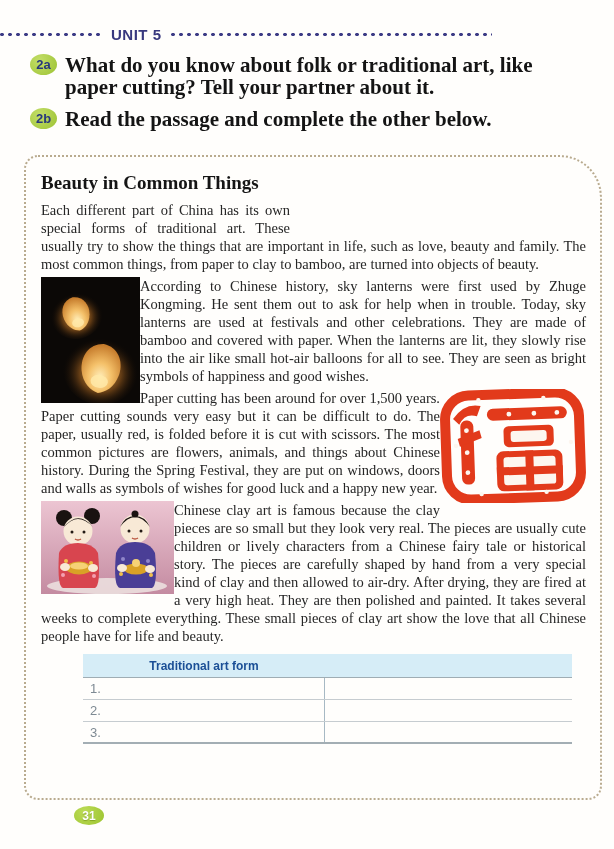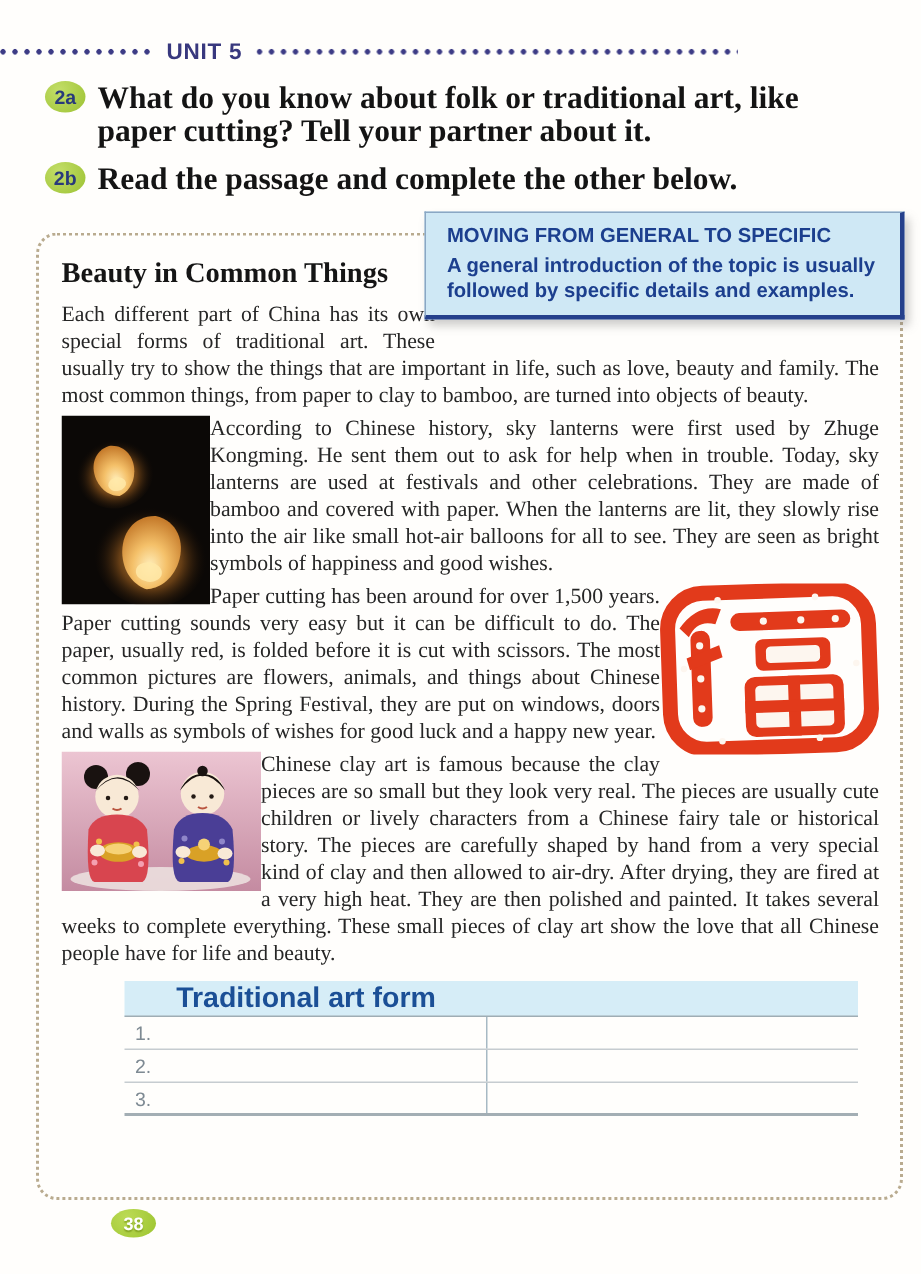--- a/index.html
+++ b/index.html
@@ -54,21 +54,21 @@
   .fig-fu { float:right; width:146px; height:114px; margin:0 0 2px 9px; }
   .fig-clay { float:left; width:133px; height:93px; margin:3px 12px 2px 2px; }
   figure svg { display:block; width:100%; height:100%; }
 
   
   .chart { clear:both; margin:9px 14px 0 42px;
     font-family:"Liberation Sans",sans-serif; }
   .chart-row { display:grid; grid-template-columns:242px 1fr; }
   .chart-head { background:#d6edf7; height:24px; border-bottom:1.5px solid #9fadb4; }
   .chart-head .cell { display:flex; align-items:center; justify-content:center;
-    font-weight:bold; font-size:19px; color:#1b4f96; }
+    font-weight:bold; font-size:12px; color:#1b4f96; }
   .cell { border-right:1px solid #a7b9c4; }
   .cell:last-child { border-right:none; }
   .chart-body { height:22px; border-bottom:1px solid #c6ccd0; }
   .chart-body:last-child { border-bottom:2px solid #a3aeb4; }
   .row-num { display:flex; align-items:center; padding-left:7px;
     font-size:13px; color:#7e8a93; }
 
   
   .page-num { position:absolute; left:74px; top:806px; width:30px; height:19px;
     border-radius:50%; background:radial-gradient(circle at 35% 30%, #bcdb56, #9cc42f);
@@ -90,24 +90,20 @@
   <div class="exercise ex-2a">
     <div class="badge">2a</div>
     <div class="prompt">What do you know about folk or traditional art, like paper cutting? Tell your partner about it.</div>
   </div>
 
   <div class="exercise ex-2b">
     <div class="badge">2b</div>
     <div class="prompt">Read the passage and complete the other below.</div>
   </div>
 
-  <div class="tip-box">
-    <div class="tip-title">MOVING FROM GENERAL TO SPECIFIC</div>
-    <div class="tip-body">A general introduction of the topic is usually followed by specific details and examples.</div>
-  </div>
 
   <div class="passage-box">
     <div class="tip-spacer"></div>
 
     <h2 class="passage-title">Beauty in Common Things</h2>
 
     <p>Each different part of China has its own special forms of traditional art. These usually try to show the things that are important in life, such as love, beauty and family. The most common things, from paper to clay to bamboo, are turned into objects of beauty.</p>
 
     <figure class="photo fig-lanterns">
       <svg viewBox="0 0 99 126" xmlns="http://www.w3.org/2000/svg">
@@ -235,15 +231,15 @@
         <div class="cell row-num">2.</div>
         <div class="cell"></div>
       </div>
       <div class="chart-row chart-body">
         <div class="cell row-num">3.</div>
         <div class="cell"></div>
       </div>
     </div>
   </div>
 
-  <div class="page-num">38</div>
+  <div class="page-num">31</div>
 
 </div>
 
 </body></html>

